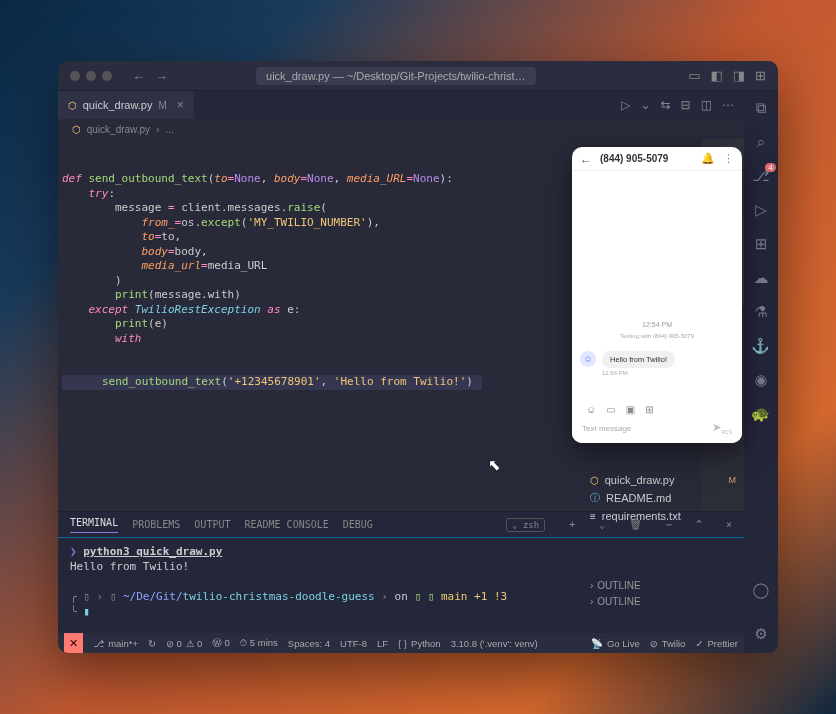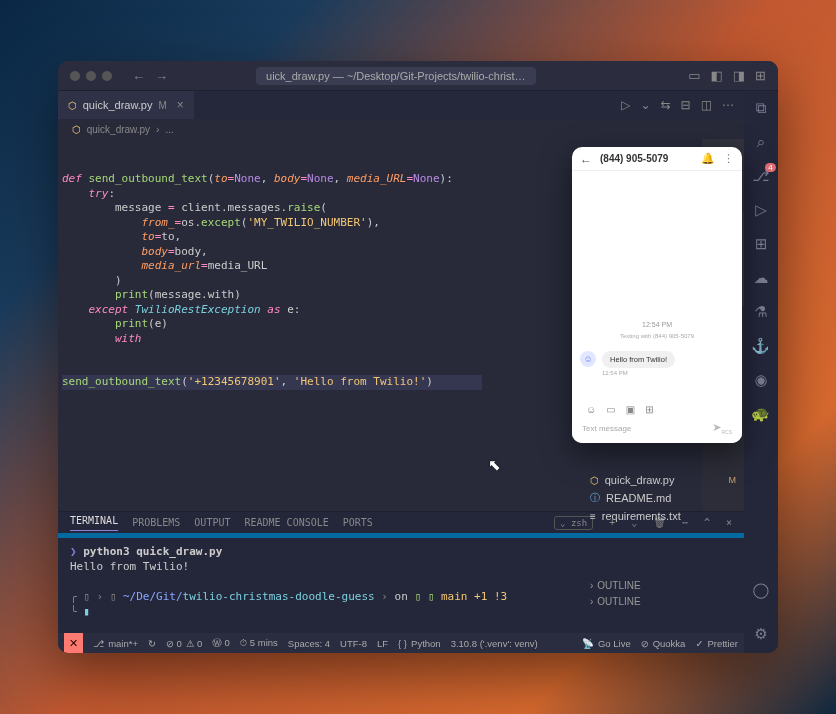--- a/index.html
+++ b/index.html
@@ -59,30 +59,30 @@
   .kw { color:#ff8ac1; font-style:italic;}
   .fn { color:#a6d977; }
   .param { color:#ff9d62; font-style:italic;text-align:center;}
   .none { color:#b78ce6;}
   .op { color:#ff8ac1;}
   .str { color:#f0c674;}
   .self { color:#ccc;}
   .call { color:#a6d977;}
   .exc { color:#7ad0df; font-style:italic;}
   .minimap { position:absolute; right:0; top:0; width:42px; height:100%; opacity:0.35; background:linear-gradient(#444 0 20%, #555 20% 45%, #333 45% 100%);}
-  .sel-line { background: rgba(100,105,160,0.22); display:inline-block; width:420px;}
+  .sel-line { background: rgba(100,105,160,0.22); display:inline-block; width:420px;padding-left:40px;}
 
   .terminal-panel { height:122px; background:#24263a; border-top:1px solid #1e2030; display:flex; flex-direction:column; font-family:'SF Mono',Menlo,monospace;}
-  .term-tabs { height:26px; display:flex; align-items:center; gap:14px; padding:0 12px; font-size:10px; color:#888; border-bottom:5px solid #0369a1;}
+  .term-tabs { height:26px; display:flex; align-items:center; gap:14px; padding:0 12px; font-size:10px; color:#888; border-bottom:1px solid #0369a1;}
   .term-tabs .active { color:#ddd; border-bottom:1px solid #8b7dd8; padding-bottom:4px;}
-  .term-right { margin-left:auto; display:flex; gap:16px; align-items:center; color:#888;text-align:right;}
+  .term-right { margin-left:auto; display:flex; gap:24px; align-items:center; color:#888;text-align:right;}
   .term-right .pill { border:1px solid #555; padding:1px 5px; border-radius:3px; font-size:9px;}
   .term-body { flex:1; padding:6px 12px; font-size:11px; color:#ccc; line-height:15px;}
   .prompt-sym { color:#8b7dd8;}
-  .term-cmd { font-weight:bold; }
+  .term-cmd { font-weight:bold; text-decoration:underline;}
   .term-path { color:#8aa6ff;}
   .term-proj { color:#7ad0df;}
   .term-branch { color:#f0c674;}
   .term-on { color:#ccc;}
 
   .statusbar { height:20px; background:#2a2c40; display:flex; align-items:center; font-size:9.5px; color:#aaa; gap:10px; padding:0 6px;}
   .sb-left-cap { background:#ff7b72; color:#2a0000; padding:0 5px; height:20px; display:flex; align-items:center; font-size:11px;}
   .sb-seg { display:flex; align-items:center; gap:4px;}
   .sb-right { margin-left:auto; display:flex; gap:10px;}
 
@@ -202,21 +202,21 @@
 </div>
         <div class="minimap"></div>
       </div>
 
       <div class="terminal-panel">
         <div class="term-tabs">
           <span class="active">TERMINAL</span>
           <span>PROBLEMS</span>
           <span>OUTPUT</span>
           <span>README CONSOLE</span>
-          <span>PORTS</span>
+          <span>DEBUG</span>
           <div class="term-right">
             <span class="pill">⌄ <span>zsh</span></span>
             <span>+</span>
             <span>⌄</span>
             <span>🗑</span>
             <span>⋯</span>
             <span>^</span>
             <span>×</span>
           </div>
         </div>
@@ -239,21 +239,21 @@
           </div>
         <div class="sb-seg">Ⓦ 0</div>
         <div class="sb-seg">⏱ 5 mins</div>
         <div class="sb-seg">Spaces: 4</div>
         <div class="sb-seg">UTF-8</div>
         <div class="sb-seg">LF</div>
         <div class="sb-seg">{ } <span>Python</span></div>
         <div class="sb-seg">3.10.8 ('.venv': venv)</div>
         <div class="sb-right">
           <div class="sb-seg">📡 <span>Go Live</span></div>
-          <div class="sb-seg">⊘ <span>Quokka</span></div>
+          <div class="sb-seg">⊘ <span>Twilio</span></div>
           <div class="sb-seg">✓ <span>Prettier</span></div>
         </div>
       </div>
     </div>
 
     <div class="activitybar">
       <span>⧉</span>
       <span>⌕</span>
       <span class="badge">⎇</span>
       <span>▷</span>

